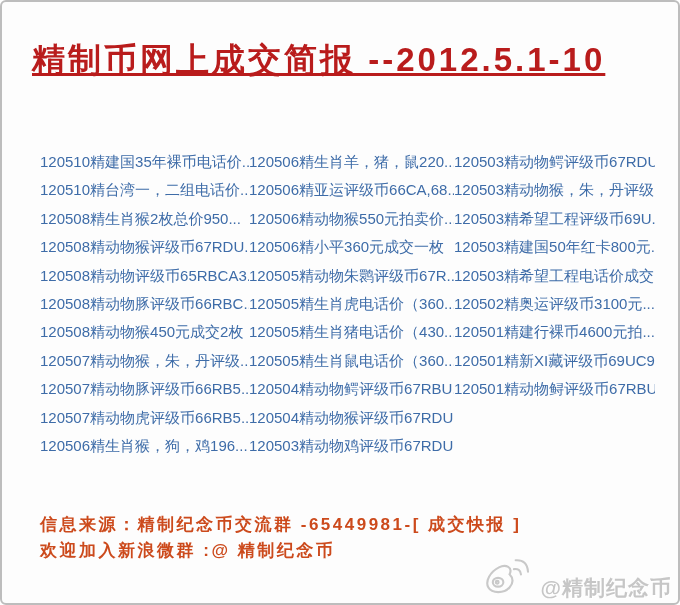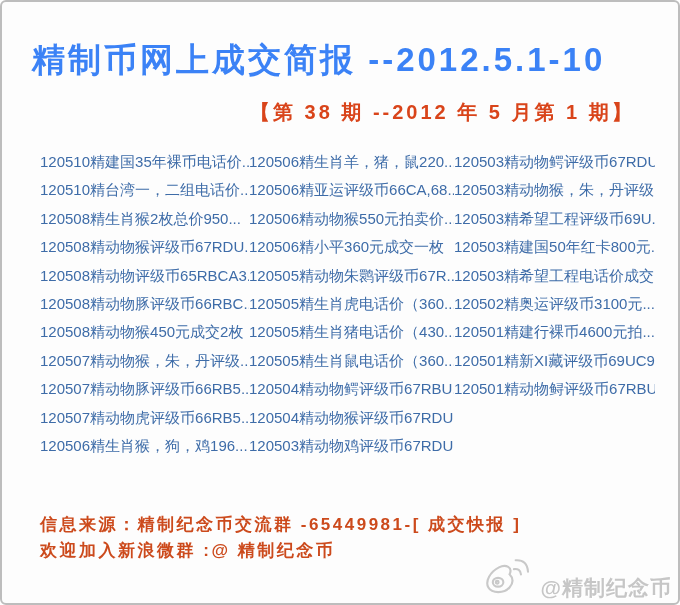--- a/index.html
+++ b/index.html
@@ -13,23 +13,24 @@
     border-radius: 6px;
     overflow: hidden;
     font-family: "Liberation Sans", "DejaVu Sans", sans-serif;
   }
   .title {
     position: absolute;
     left: 30px;
     top: 36px;
     font-size: 33px;
     font-weight: bold;
-    color: #3b82f6;
+    color: #b91c1c;
     letter-spacing: 3px;
     white-space: nowrap;
+    text-decoration: underline;
   }
   .subtitle {
     position: absolute;
     left: 248px;
     top: 97px;
     font-size: 20px;
     font-weight: bold;
     color: #d9441a;
     letter-spacing: 3px;
     white-space: nowrap;
@@ -94,21 +95,20 @@
     white-space: nowrap;
   }
 </style>
 </head>
 <body>
 
 <div class="page">
 
   <div class="title">精制币网上成交简报 --2012.5.1-10</div>
 
-  <div class="subtitle">【第 38 期 --2012 年 5 月第 1 期】</div>
 
   <div class="listings">
     <div class="listing-column c1">
         <div class="item">120510精建国35年裸币电话价...</div>
         <div class="item">120510精台湾一，二组电话价...</div>
         <div class="item">120508精生肖猴2枚总价950...</div>
         <div class="item">120508精动物猴评级币67RDU...</div>
         <div class="item">120508精动物评级币65RBCA3...</div>
         <div class="item">120508精动物豚评级币66RBC...</div>
         <div class="item">120508精动物猴450元成交2枚</div>

